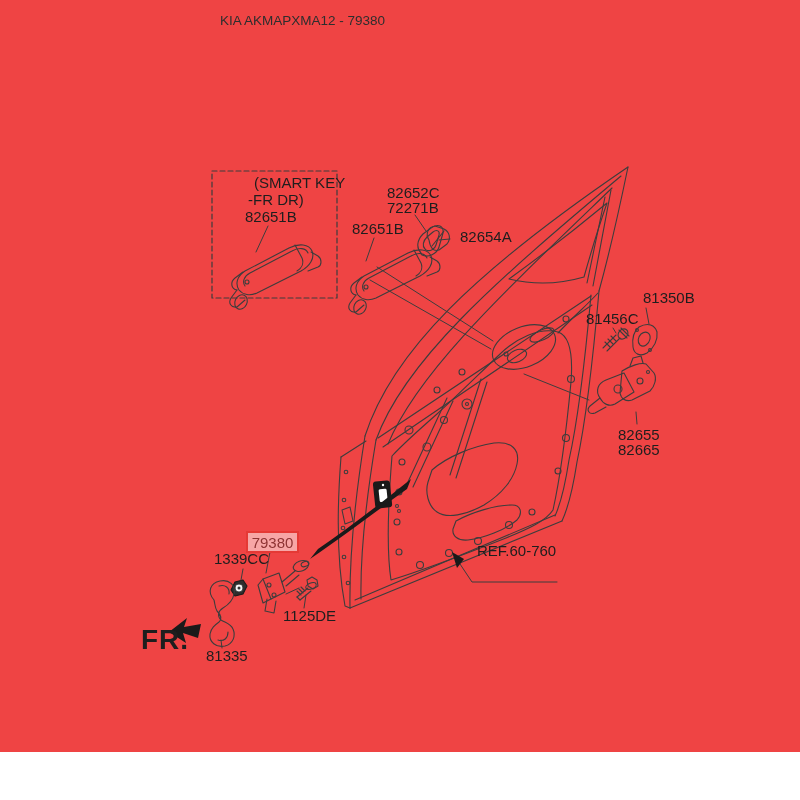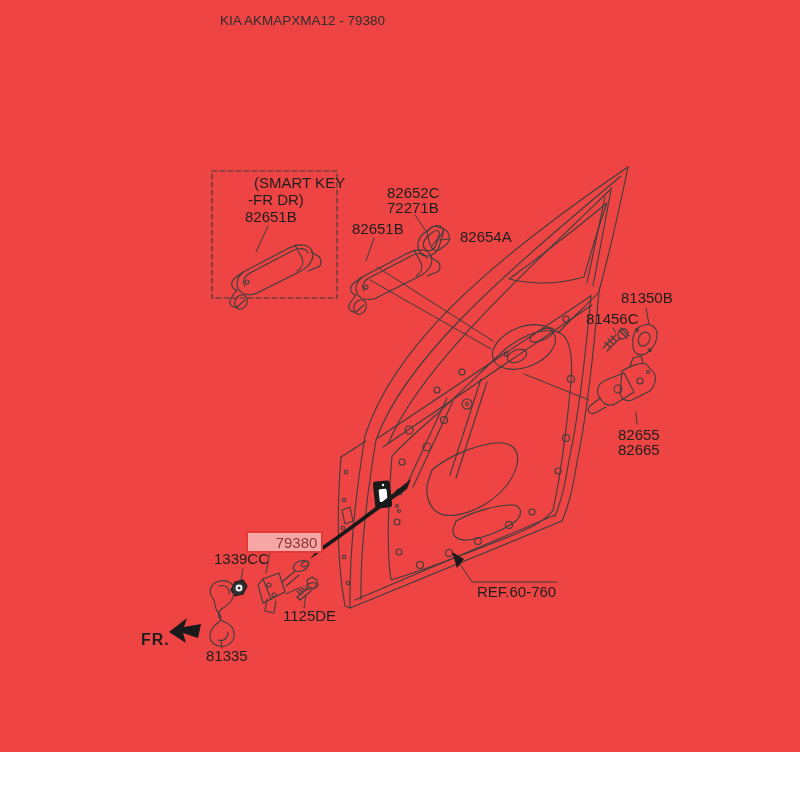--- a/index.html
+++ b/index.html
@@ -8,33 +8,33 @@
   #art{position:absolute;left:0;top:0;}
   .lbl{position:absolute;white-space:nowrap;font-size:15px;line-height:16px;color:#1e1e1e;}
   .title{position:absolute;left:220px;top:13px;font-size:13.5px;color:#2e2e2e;}
   .note1{left:216px;top:175px;margin-left:38px;}
   .note2{left:248px;top:192px;}
   .l82651a{left:245px;top:209px;}
   .l82652c{left:387px;top:185px;}
   .l82652b{left:387px;top:200px;}
   .l82651b{left:352px;top:221px;}
   .l82654a{left:452px;top:229px;margin-left:8px;}
-  .l81350b{left:621px;top:290px;text-align:right;}
+  .l81350b{left:643px;top:290px;text-align:right;}
   .l81456c{left:586px;top:311px;text-align:center;}
   .l82655{left:618px;top:427px;}
   .l82665{left:618px;top:442px;}
   .l79390{left:251px;top:518px;margin-top:13px;}
   .l1339cc{left:214px;top:551px;}
   .l1125de{left:283px;top:608px;}
   .l81335{left:206px;top:648px;}
-  .lref{left:477px;top:584px;}
-  .lfr{left:141px;top:632px;font-size:16px;font-weight:bold;letter-spacing:1px;}
+  .lref{left:477px;top:543px;}
+  .lfr{left:141px;top:632px;font-size:28px;font-weight:bold;letter-spacing:1px;}
   .hbox{position:absolute;left:246px;top:531px;width:49px;height:18px;
         border:2px solid #e53935;background:#f7a6a6;display:flex;align-items:center;
-        justify-content:center;font-size:15px;color:#8e3434;padding-left:24px;}
+        justify-content:center;font-size:15px;color:#8e3434;}
 </style>
 </head>
 <body>
 
 <div id="stage">
 
   <svg id="art" width="800" height="800" viewBox="0 0 800 800">
     <g fill="none" stroke="#3d3d3d" stroke-width="1.1" stroke-linecap="round" stroke-linejoin="round">
 
       <rect x="212" y="171" width="125" height="127" stroke-dasharray="5 3" stroke-width="1.2"></rect>

